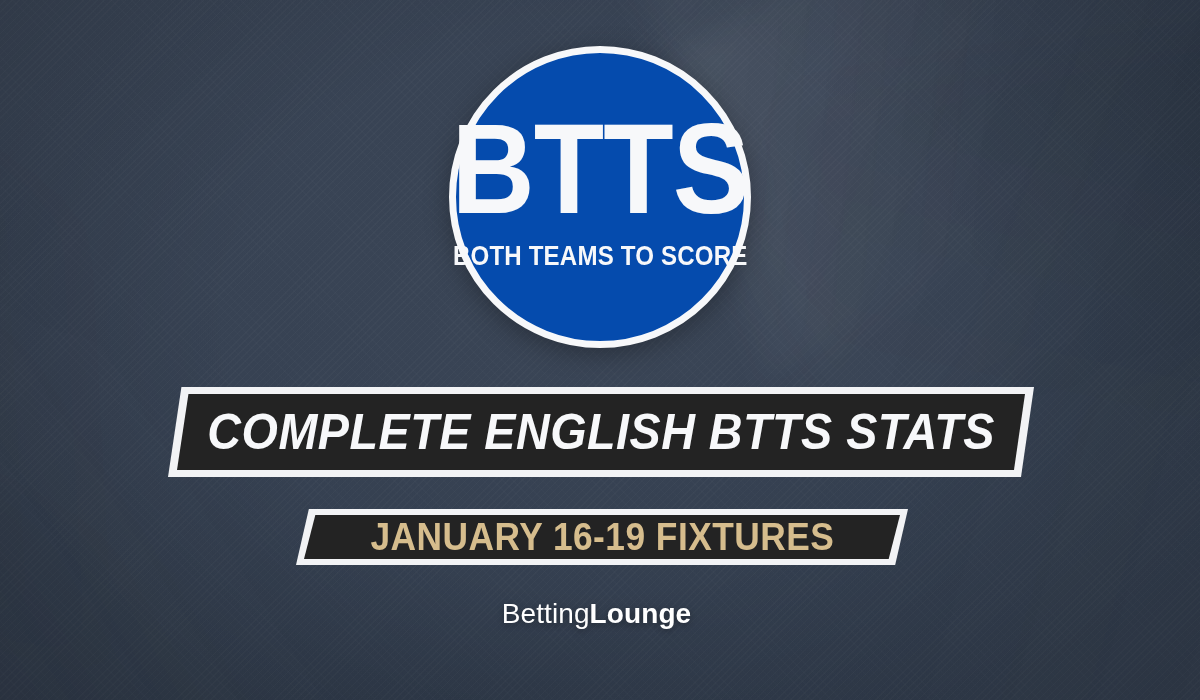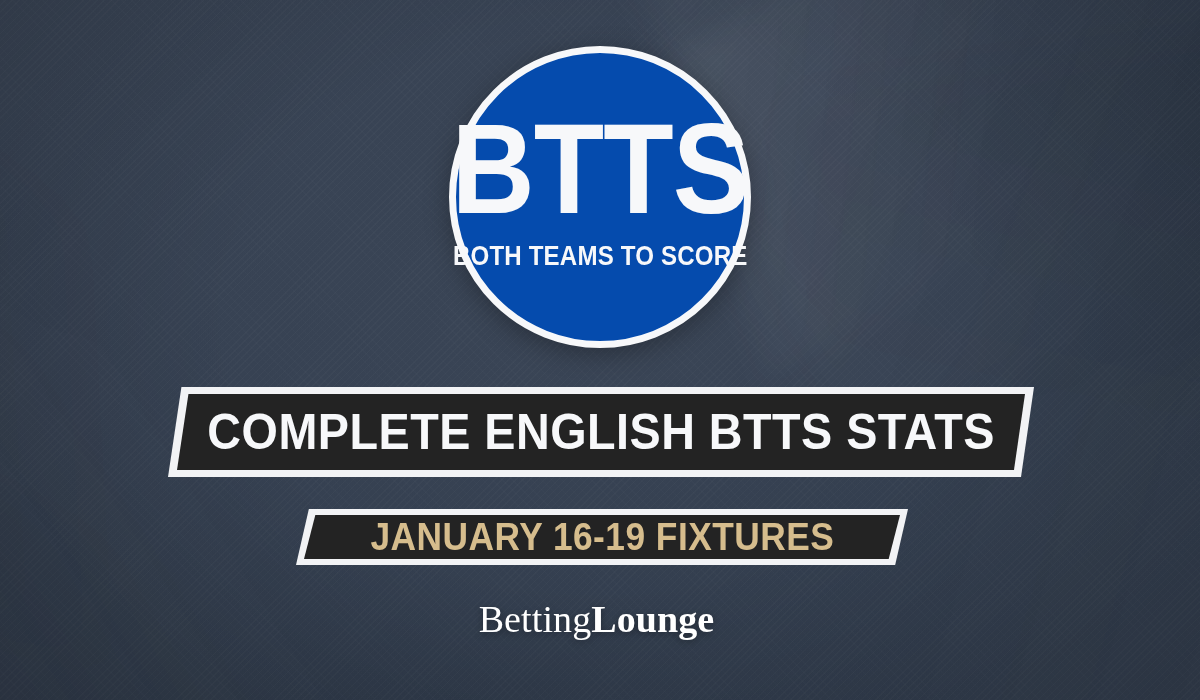--- a/index.html
+++ b/index.html
@@ -184,20 +184,21 @@
   
   #banner-main {
     left: 168px;
     top: 387px;
     width: 866px;
     height: 90px;
     clip-path: polygon(1.55% 0%, 100% 0%, 98.5% 100%, 0% 100%);
   }
   #banner-main .banner-inner {
     clip-path: polygon(1.35% 0%, 100% 0%, 98.7% 100%, 0% 100%);
+    font-style: italic;
   }
   #banner-main .banner-text {
     color: #f7f8fa;
     font-size: 50px;
     letter-spacing: 0.5px;
     transform: scaleX(0.935);
     margin-top: -1px;
   }
 
   
@@ -220,22 +221,22 @@
   }
 
   
   .wordmark {
     position: absolute;
     left: 0;
     right: 7px;
     top: 597px;
     text-align: center;
     white-space: nowrap;
-    font-family: Liberation Serif, serif;
-    font-size: 38px;
+    font-family: Liberation Sans, sans-serif;
+    font-size: 28px;
     line-height: 1.2;
     color: #ffffff;
     text-shadow: 0 2px 6px rgba(0,0,0,0.34);
   }
   .wm-light { font-weight: 300; letter-spacing: 0.1px; }
   .wm-bold  { font-weight: bold; letter-spacing: 0.1px; }
 </style>
 </head>
 <body>
 

